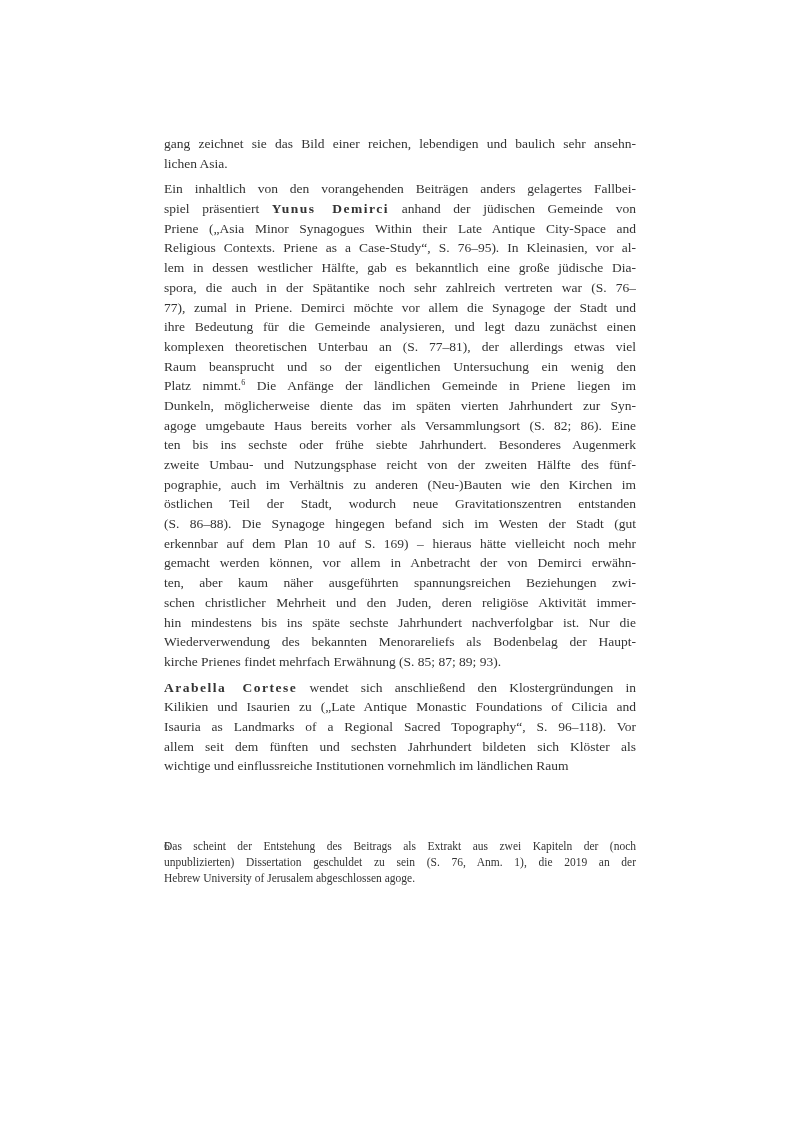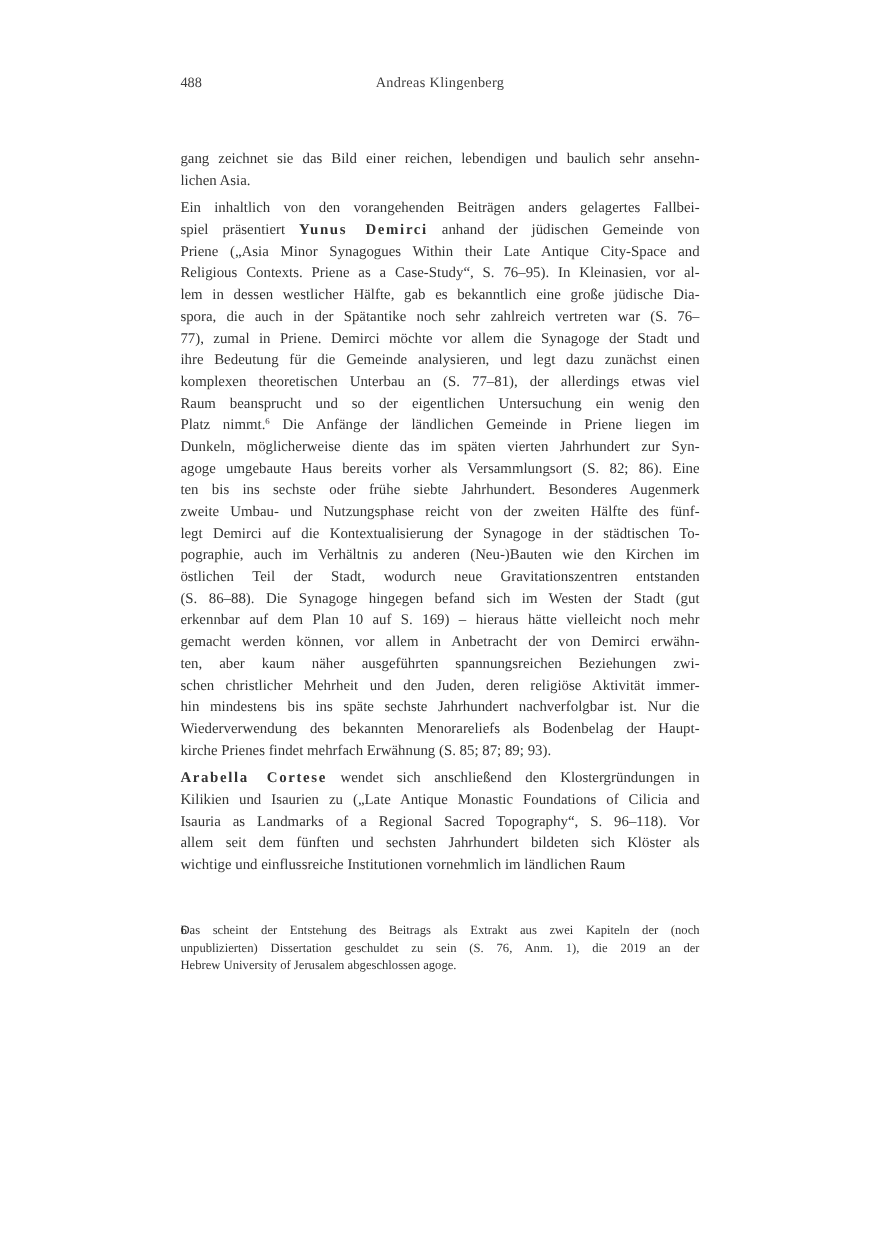--- a/index.html
+++ b/index.html
@@ -91,24 +91,20 @@
   .fn-text .line {
     line-height: 16px;
     height: 16px;
   }
 </style>
 </head>
 <body>
 
 <div class="page">
 
-  <div class="header">
-    <span class="pagenum">488</span>
-    <span class="runhead">Andreas Klingenberg</span>
-  </div>
 
   <div class="bodytext">
     <div class="para">
         <div class="line">gang zeichnet sie das Bild einer reichen, lebendigen und baulich sehr ansehn-</div>
         <div class="line last">lichen Asia.</div>
       </div>
     <div class="para">
         <div class="line">Ein inhaltlich von den vorangehenden Beiträgen anders gelagertes Fallbei-</div>
         <div class="line"><span>spiel präsentiert </span><span class="sperr">Yunus Demirci</span><span> anhand der jüdischen Gemeinde von</span></div>
         <div class="line">Priene („Asia Minor Synagogues Within their Late Antique City-Space and</div>
@@ -117,21 +113,20 @@
         <div class="line">spora, die auch in der Spätantike noch sehr zahlreich vertreten war (S. 76–</div>
         <div class="line">77), zumal in Priene. Demirci möchte vor allem die Synagoge der Stadt und</div>
         <div class="line">ihre Bedeutung für die Gemeinde analysieren, und legt dazu zunächst einen</div>
         <div class="line">komplexen theoretischen Unterbau an (S. 77–81), der allerdings etwas viel</div>
         <div class="line">Raum beansprucht und so der eigentlichen Untersuchung ein wenig den</div>
         <div class="line"><span>Platz nimmt.</span><sup>6</sup><span> Die Anfänge der ländlichen Gemeinde in Priene liegen im</span></div>
         <div class="line">Dunkeln, möglicherweise diente das im späten vierten Jahrhundert zur Syn-</div>
         <div class="line">agoge umgebaute Haus bereits vorher als Versammlungsort (S. 82; 86). Eine</div>
         <div class="line">ten bis ins sechste oder frühe siebte Jahrhundert. Besonderes Augenmerk</div>
         <div class="line">zweite Umbau- und Nutzungsphase reicht von der zweiten Hälfte des fünf-</div>
-        <div class="line">legt Demirci auf die Kontextualisierung der Synagoge in der städtischen To-</div>
         <div class="line">pographie, auch im Verhältnis zu anderen (Neu-)Bauten wie den Kirchen im</div>
         <div class="line">östlichen Teil der Stadt, wodurch neue Gravitationszentren entstanden</div>
         <div class="line">(S. 86–88). Die Synagoge hingegen befand sich im Westen der Stadt (gut</div>
         <div class="line">erkennbar auf dem Plan 10 auf S. 169) – hieraus hätte vielleicht noch mehr</div>
         <div class="line">gemacht werden können, vor allem in Anbetracht der von Demirci erwähn-</div>
         <div class="line">ten, aber kaum näher ausgeführten spannungsreichen Beziehungen zwi-</div>
         <div class="line">schen christlicher Mehrheit und den Juden, deren religiöse Aktivität immer-</div>
         <div class="line">hin mindestens bis ins späte sechste Jahrhundert nachverfolgbar ist. Nur die</div>
         <div class="line">Wiederverwendung des bekannten Menorareliefs als Bodenbelag der Haupt-</div>
         <div class="line last">kirche Prienes findet mehrfach Erwähnung (S. 85; 87; 89; 93).</div>

